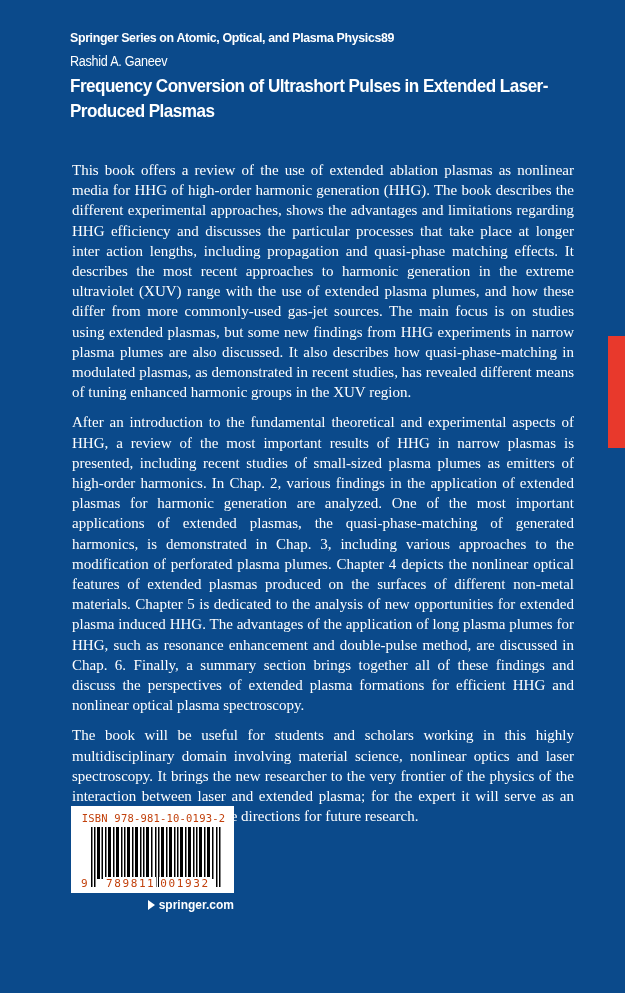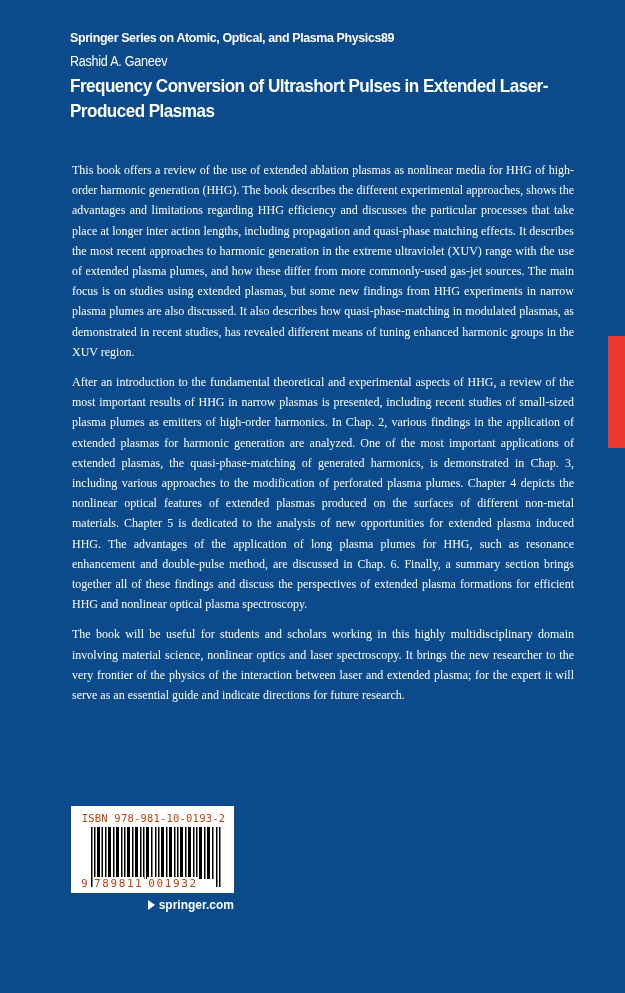--- a/index.html
+++ b/index.html
@@ -28,21 +28,21 @@
     }
     .title {
       margin-top: 4px;
       font-family: "Liberation Sans", sans-serif; font-weight: bold;
       font-size: 19px; line-height: 25px; letter-spacing: -0.6px;
       width: 560px; transform: scaleX(0.9); transform-origin: left;
     }
     .blurb {
       position: absolute; left: 72px; top: 160px; width: 502px;
       font-family: "Liberation Serif", serif;
-      font-size: 12px; line-height: 20.2px;
+      font-size: 15px; line-height: 20.2px;
       text-align: justify; hyphens: none;
     }
     .blurb p { margin: 0 0 10px 0; }
     .footer { position: absolute; left: 71px; top: 800px; }
     .subject, .issn {
       font-family: "Liberation Sans", sans-serif; font-weight: bold;
       font-size: 11.5px; line-height: 17px; letter-spacing: -0.2px;
     }
     .barcode-box {
       margin-top: 6px;
@@ -56,21 +56,21 @@
     .bars {
       position: absolute; left: 20px; top: 21px; width: 132px; height: 60px;
     }
     .digits {
       position: absolute; left: 10px; bottom: 3px;
       font-family: "DejaVu Sans Mono", monospace; font-size: 11px;
       display: flex; align-items: flex-end;
     }
     .digits .d0 { width: 12px; }
     .digits .grp { background: #fff; padding: 0 1px; letter-spacing: 1.6px; }
-    .digits .g1 { margin-left: 0; }
+    .digits .g1 { margin-left: 12px; }
     .digits .g2 { margin-left: 3px; }
     .springer {
       margin-top: 5px;
       font-family: "Liberation Sans", sans-serif; font-weight: bold; font-size: 12px;
       display: flex; align-items: center; justify-content: flex-end;
     }
     .arrow {
       width: 0; height: 0; border-top: 5px solid transparent; border-bottom: 5px solid transparent;
       border-left: 7px solid #fff; margin-right: 4px;
     }

